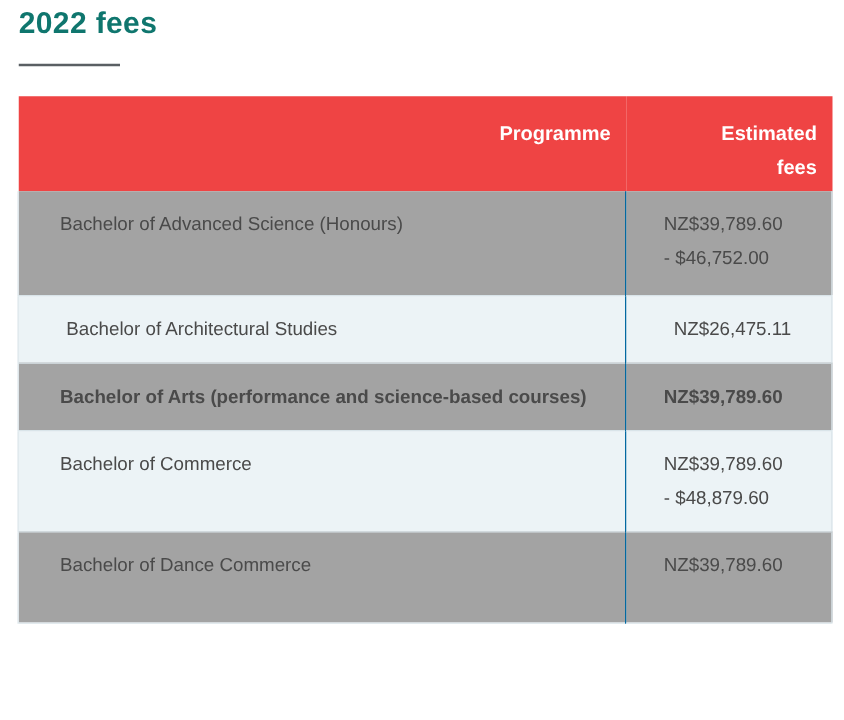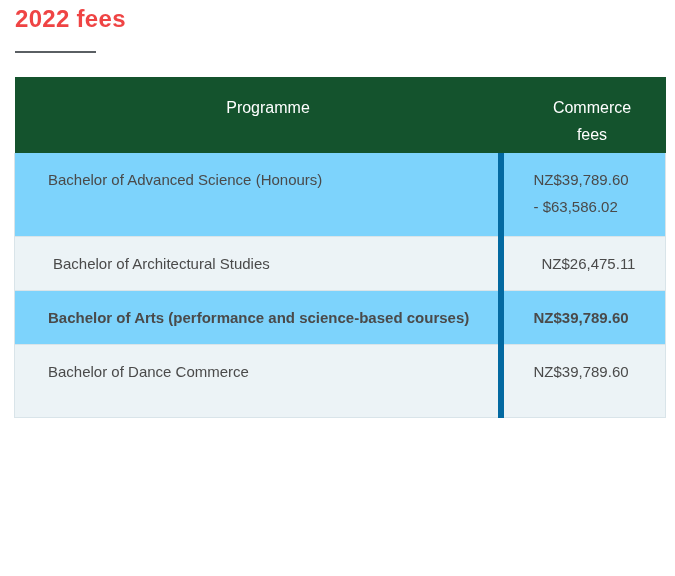--- a/index.html
+++ b/index.html
@@ -10,67 +10,67 @@
     font-family: "Liberation Sans", "DejaVu Sans", sans-serif;
   }
   .page { width: 675px; height: 576px; position: relative; }
 
   .page-title {
     margin: 5px 0 0 15px;
     font-size: 24px;
     line-height: 28px;
     font-weight: bold;
     letter-spacing: 0.3px;
-    color: #ef4444;
+    color: #0f766e;
   }
   .title-rule {
     margin: 18px 0 0 15px;
     width: 81px;
     height: 2px;
     background: #5a5f63;
   }
 
   table.fees-table {
     margin: 24px 0 0 14px;
     width: 651px;
     border-collapse: collapse;
     table-layout: fixed;
   }
   col.col-programme { width: 486px; }
   col.col-fees      { width: 165px; }
 
   thead th {
-    background: #14532d;
+    background: #ef4444;
     color: #ffffff;
-    text-align: center;
+    text-align: right;
     vertical-align: top;
     font-size: 16px;
-    font-weight: normal;
+    font-weight: bold;
     line-height: 27px;
     height: 76px;
     padding: 17px 12px 0 33px;
   }
   thead th.fees-header { padding-left: 30px; }
   .wrap-narrow { display: inline-block; max-width: 90px; }
 
   tbody td {
     vertical-align: top;
     font-size: 15px;
     line-height: 27px;
     color: #4A4A4A;
     padding: 13px 16px 13px 33px;
   }
   tbody td.fee-cell {
     padding-left: 30px;
     padding-right: 8px;
-    border-left: 6px solid #0369a1;
+    border-left: 1px solid #0369a1;
   }
   tbody td:first-child { border-left: 1px solid #D9E4E9; }
   tbody td:last-child  { border-right: 1px solid #D9E4E9; }
-  tbody tr { border-top: 1px solid #D9E4E9; background: #7dd3fc; }
+  tbody tr { border-top: 1px solid #D9E4E9; background: #a3a3a3; }
   tbody tr:first-child { border-top: none; }
   tbody tr:last-child  { border-bottom: 1px solid #D9E4E9; }
   tbody tr:nth-child(even) { background: #ECF3F6; }
 
   tr.row-h-83 td { height: 83px; }
   tr.row-h-50 td { height: 50px; padding-left: 38px; }
   tr.row-h-81 td { height: 81px; }
   tr.row-h-51 td { height: 51px; font-weight: bold; }
   tr.row-h-79 td { height: 79px; }
   tr.row-h-73 td { height: 73px; }
@@ -89,33 +89,33 @@
     <colgroup>
       <col class="col-programme">
       <col class="col-fees">
     </colgroup>
     <thead>
       <tr>
         <th>
           <span>Programme</span>
         </th>
         <th class="fees-header">
-          <span class="wrap-narrow">Commerce fees</span>
+          <span class="wrap-narrow">Estimated fees</span>
         </th>
       </tr>
     </thead>
     <tbody>
 
       <tr class="row-h-83">
         <td>
           <span>Bachelor of Advanced Science (Honours)</span>
         </td>
         <td class="fee-cell">
           <span class="fee-line">NZ$39,789.60</span>
-          <span class="fee-line">- $63,586.02</span>
+          <span class="fee-line">- $46,752.00</span>
         </td>
       </tr>
 
       <tr class="row-h-50">
         <td>
           <span>Bachelor of Architectural Studies</span>
         </td>
         <td class="fee-cell">
           <span class="fee-line">NZ$26,475.11</span>
         </td>
@@ -124,20 +124,29 @@
 
       <tr class="row-h-51">
         <td>
           <span>Bachelor of Arts (performance and science-based courses)</span>
         </td>
         <td class="fee-cell">
           <span class="fee-line">NZ$39,789.60</span>
         </td>
       </tr>
 
+      <tr class="row-h-79">
+        <td>
+          <span>Bachelor of Commerce</span>
+        </td>
+        <td class="fee-cell">
+          <span class="fee-line">NZ$39,789.60</span>
+          <span class="fee-line">- $48,879.60</span>
+        </td>
+      </tr>
 
       <tr class="row-h-73">
         <td>
           <span>Bachelor of Dance Commerce</span>
         </td>
         <td class="fee-cell">
           <span class="fee-line">NZ$39,789.60</span>
         </td>
       </tr>
 

